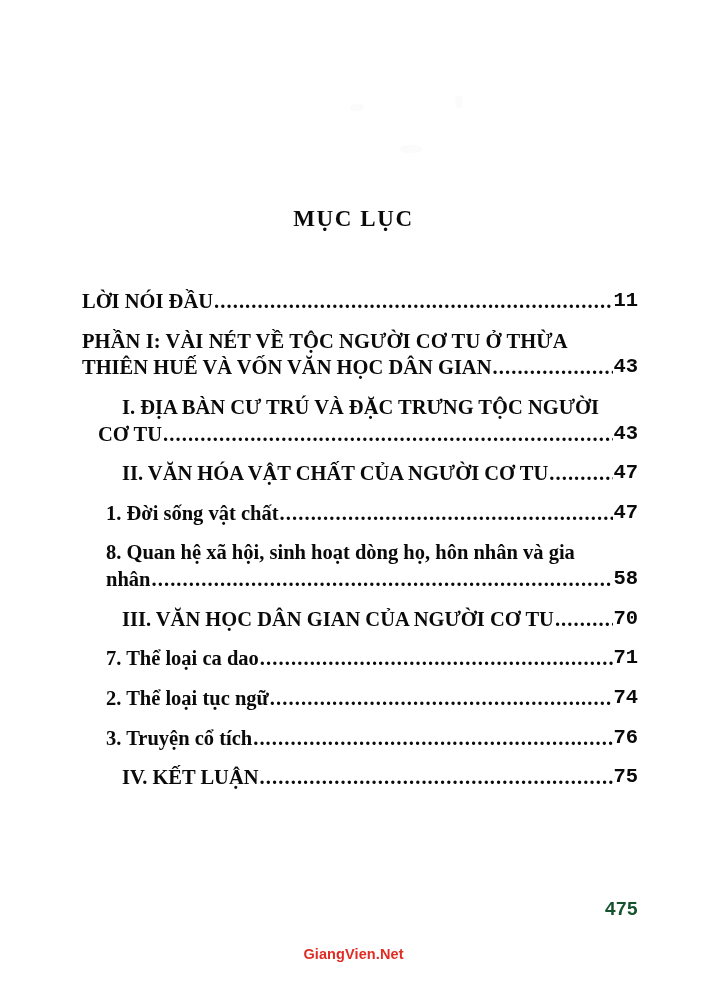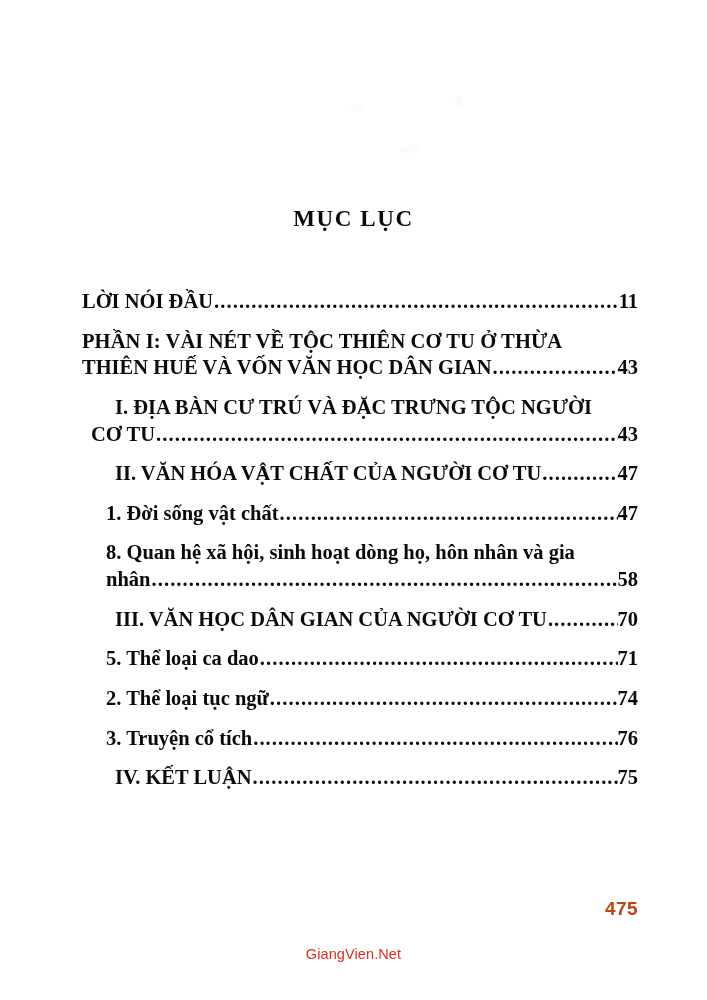--- a/index.html
+++ b/index.html
@@ -71,57 +71,58 @@
     font-weight: bold;
     letter-spacing: 1.1px;
     margin: 0 0 0 1px;
     min-width: 4px;
   }
   .leader-row .page-num {
     flex: 0 0 auto;
     text-align: right;
     font-weight: bold;
     padding-left: 0px;
+    font-family: Liberation Mono, monospace;
   }
 
   
   .wrap-line {
     display: block;
     white-space: nowrap;
   }
 
   
   .lvl-part   { margin-left: 0px;  }
   .lvl-part .wrap-line { letter-spacing: 0.1px; }
-  .lvl-sec    { margin-left: 9px;  }
+  .lvl-sec    { margin-left: 16px;  }
   .lvl-sec .first-indent { padding-left: 24px; }
   .lvl-item   { margin-left: 24px; }
 
   
   .folio {
     position: absolute;
     right: 69px;
     top: 898px;
     font-family: "Liberation Sans", "DejaVu Sans", sans-serif;
     font-size: 19px;
     font-weight: bold;
     letter-spacing: 0.4px;
-    color: #c2410c;
+    color: #14532d;
   }
 
   
   .watermark {
     position: absolute;
     left: 0;
     top: 946px;
     width: 707px;
     text-align: center;
     font-family: "Liberation Sans", "DejaVu Sans", sans-serif;
     font-size: 14.5px;
-    font-weight: normal;
+    font-weight: bold;
     letter-spacing: 0.1px;
   }
 
   
   .speckle {
     position: absolute;
     background: #fbfbfc;
     border-radius: 40%;
     pointer-events: none;
   }
@@ -139,21 +140,21 @@
 
   <div class="toc-list">
       <div class="toc-entry lvl-part" id="loi-noi-dau">
         <div class="leader-row">
           <span class="label">LỜI NÓI ĐẦU</span>
           <span class="dots">........................................................................................................................</span>
           <span class="page-num">11</span>
         </div>
       </div>
       <div class="toc-entry lvl-part" id="phan-i">
-        <span class="wrap-line">PHẦN I: VÀI NÉT VỀ TỘC THIÊN CƠ TU Ở THỪA</span>
+        <span class="wrap-line">PHẦN I: VÀI NÉT VỀ TỘC NGƯỜI CƠ TU Ở THỪA</span>
         <div class="leader-row">
           <span class="label">THIÊN HUẾ VÀ VỐN VĂN HỌC DÂN GIAN</span>
           <span class="dots">........................................................................................................................</span>
           <span class="page-num">43</span>
         </div>
       </div>
       <div class="toc-entry lvl-sec" id="muc-i">
         <span class="wrap-line first-indent">I. ĐỊA BÀN CƯ TRÚ VÀ ĐẶC TRƯNG TỘC NGƯỜI</span>
         <div class="leader-row">
           <span class="label">CƠ TU</span>
@@ -185,21 +186,21 @@
       </div>
       <div class="toc-entry lvl-sec" id="muc-iii">
         <div class="leader-row">
           <span class="label" style="padding-left: 24px;">III. VĂN HỌC DÂN GIAN CỦA NGƯỜI CƠ TU</span>
           <span class="dots">........................................................................................................................</span>
           <span class="page-num">70</span>
         </div>
       </div>
       <div class="toc-entry lvl-item" id="muc-iii-1">
         <div class="leader-row">
-          <span class="label">5. Thể loại ca dao</span>
+          <span class="label">7. Thể loại ca dao</span>
           <span class="dots">........................................................................................................................</span>
           <span class="page-num">71</span>
         </div>
       </div>
       <div class="toc-entry lvl-item" id="muc-iii-2">
         <div class="leader-row">
           <span class="label">2. Thể loại tục ngữ</span>
           <span class="dots">........................................................................................................................</span>
           <span class="page-num">74</span>
         </div>

